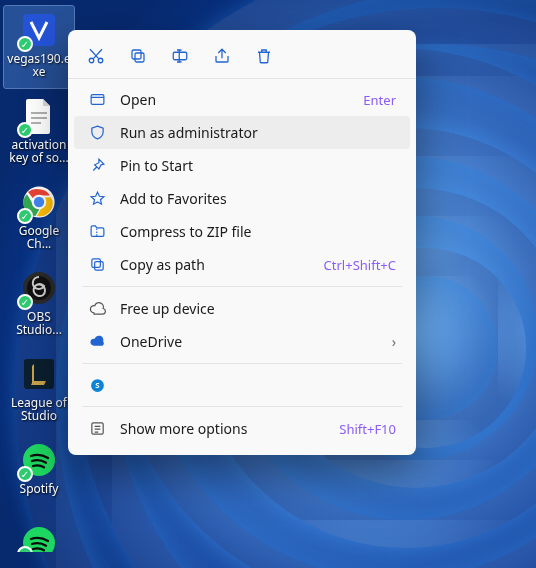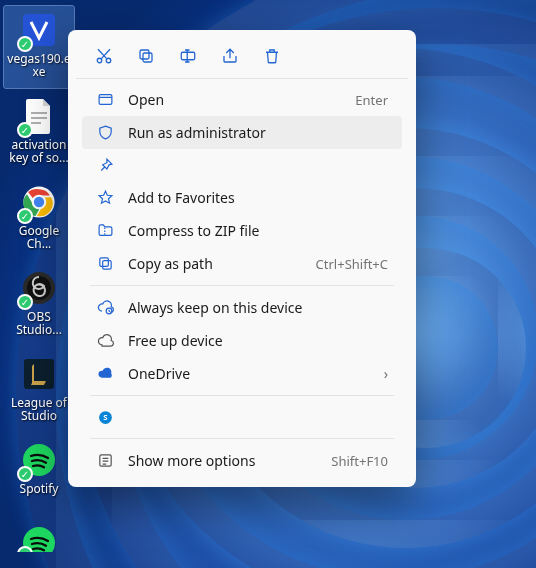--- a/index.html
+++ b/index.html
@@ -50,41 +50,41 @@
     font-size:10px; color:#fff;
   }
 
   
   .menu {
     position:absolute; left:68px; top:30px; z-index:10;
     width:348px;
     background:#f9f9f9; color:#1b1b1b;
     border-radius:8px;
     box-shadow: 0 18px 46px rgba(0,0,0,0.45);
-    padding:6px 8px 6px;
+    padding:6px 0 6px;
   }
   .menu-toolbar {
     display:flex; gap:22px; padding:10px 18px 12px;
     border-bottom:1px solid #e3e3e3;
   }
   .menu-toolbar .tb {
     width:20px; height:20px; display:flex; align-items:center; justify-content:center;
     color:#2264d1; cursor:pointer;
   }
   .menu-list { padding:4px 6px; }
   .mi {
     display:flex; align-items:center; gap:14px;
     padding:7px 14px; border-radius:4px;
     color:#1b1b1b;
   }
   .mi:hover, .mi.hover { background:#ededed;align-items:center; }
   .mi .ic { width:18px; height:18px; flex:0 0 18px; display:flex; align-items:center; justify-content:center; color:#2264d1; }
   .mi .ic.neutral { color:#555; }
   .mi .txt { flex:1 1 auto; }
-  .mi .accel { color:#737373; font-size:13px; }
+  .mi .accel { color:#8b5cf6; font-size:13px; }
   .mi .chev { color:#6d6d6d; }
   .sep { height:1px; background:#e3e3e3; margin:5px 8px; }
 
   svg { display:block; }
 </style>
 </head>
 <body>
 
 <div class="bloom">
   <div class="ridge r6"></div>
@@ -238,20 +238,21 @@
       <span class="txt">Run as administrator</span>
     </div>
 
 
     <div class="mi">
       <span class="ic">
           <svg width="17" height="17" viewBox="0 0 24 24" fill="none" stroke="currentColor" stroke-width="1.7">
             <path d="M14 3l7 7-4 1-3 6-3-3-5 5 5-5-3-3 6-3z"></path>
           </svg>
         </span>
+      <span class="txt">Pin to Start</span>
     </div>
 
     <div class="mi">
       <span class="ic">
           <svg width="17" height="17" viewBox="0 0 24 24" fill="none" stroke="currentColor" stroke-width="1.7">
             <path d="M12 3l2.6 5.9 6.4.6-4.8 4.3 1.5 6.2L12 17l-5.7 3 1.5-6.2L3 9.5l6.4-.6z"></path>
           </svg>
         </span>
       <span class="txt">Add to Favorites</span>
     </div>
@@ -273,30 +274,20 @@
             <rect x="8" y="8" width="12" height="12" rx="2"></rect>
           </svg>
         </span>
       <span class="txt">Copy as path</span>
       <span class="accel">Ctrl+Shift+C</span>
     </div>
 
 
     <div class="sep"></div>
 
-    <div class="mi">
-      <span class="ic">
-          <svg width="17" height="17" viewBox="0 0 24 24" fill="none" stroke="currentColor" stroke-width="1.7">
-            <path d="M7 17a5 5 0 1 1 1-9.9A6 6 0 0 1 20 11a4 4 0 0 1-1 7.9"></path>
-            <circle cx="17" cy="17" r="4"></circle>
-            <path d="M17 15v2l1.5 1"></path>
-          </svg>
-        </span>
-      <span class="txt">Always keep on this device</span>
-    </div>
 
     <div class="mi">
       <span class="ic neutral">
           <svg width="17" height="17" viewBox="0 0 24 24" fill="none" stroke="currentColor" stroke-width="1.7">
             <path d="M7 18a5 5 0 1 1 1-9.9A6 6 0 0 1 20 12a4 4 0 0 1-1 7.9H7z"></path>
           </svg>
         </span>
       <span class="txt">Free up device</span>
     </div>
 

